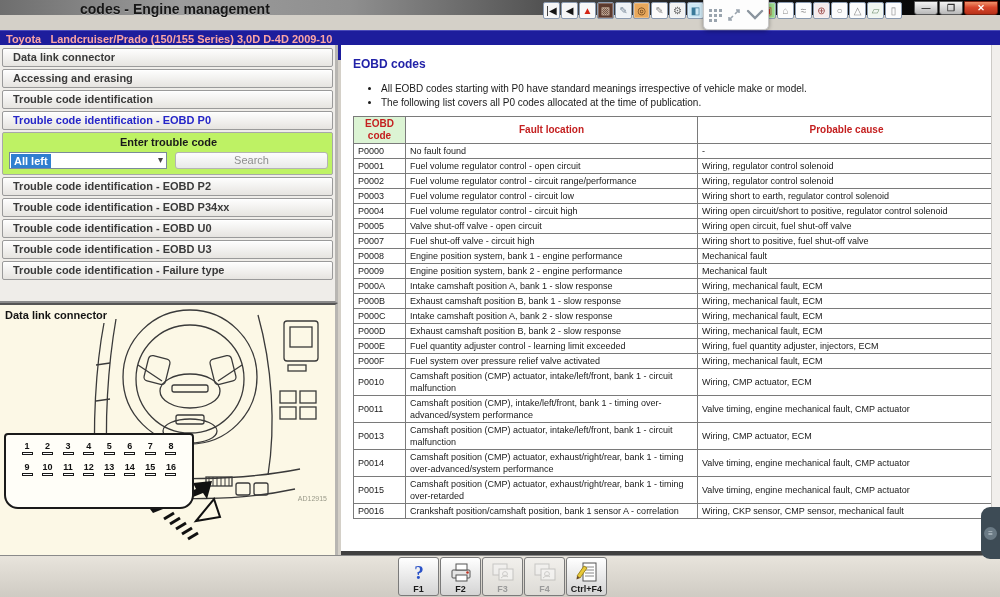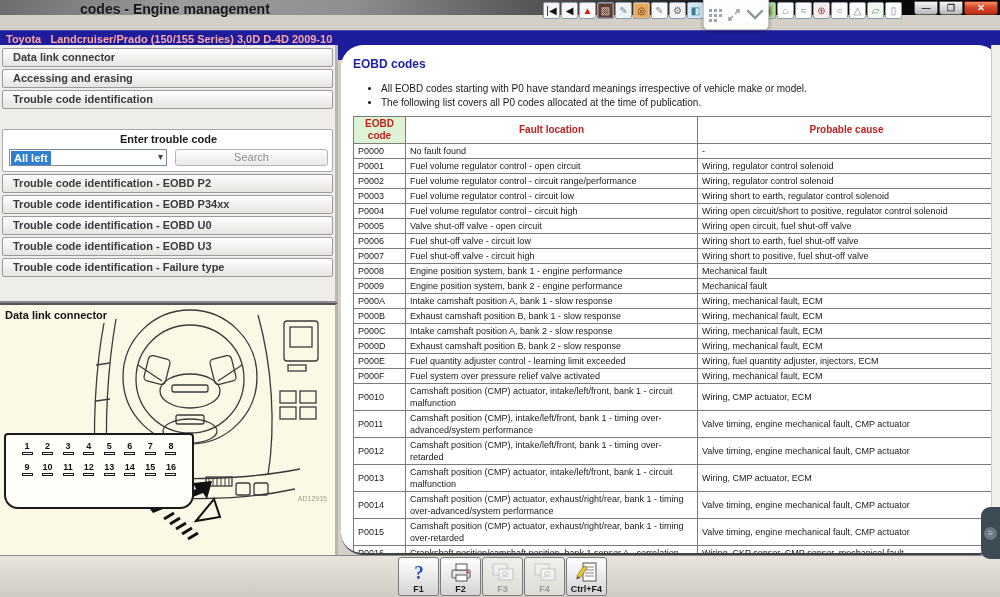--- a/index.html
+++ b/index.html
@@ -64,21 +64,21 @@
   .acc-item{
     height:19px; line-height:17px; margin-top:2px; padding-left:10px;
     background:linear-gradient(#fefefe,#e6e4e0);
     border:1px solid #9a9a9a; border-radius:2px;
     font-size:11px; font-weight:bold; color:#3a3a3a; cursor:pointer;
     box-shadow:0 1px 0 rgba(255,255,255,.8) inset;
     white-space:nowrap; overflow:hidden;
   }
   .acc-item.active{ color:#2525c8; }
   .search-panel{
-    margin-top:20px; border:1px solid #a8a8a8; background:#ffffff;
+    margin-top:2px; border:1px solid #a8a8a8; background:#bef264;
     padding:3px 4px 5px 6px; border-radius:2px;
   }
   .search-heading{ text-align:center; font-size:11px; font-weight:bold; color:#1a1a1a; }
   .search-row{ display:flex; gap:8px; margin-top:4px; }
   .dropdown{
     width:158px; height:17px; background:#fff; border:1px solid #7a8a9a;
     font-size:11px; display:flex; align-items:center; cursor:pointer; position:relative;
   }
   .dropdown .val{ background:#2f7fd0; color:#fff; font-weight:bold; padding:0 3px; line-height:14px; margin-left:1px;}
   .dropdown .arrow{ position:absolute; right:3px; top:1px; font-size:10px; color:#444; }
@@ -101,22 +101,21 @@
     padding:6px 6px 0 6px;
   }
   .pin-row{ display:flex; justify-content:space-between; padding:0 6px; margin-bottom:7px;}
   .pin{ width:18px; text-align:center; font-size:9px; font-weight:bold; color:#111; }
   .pin i{ display:block; width:11px; height:3px; border:1px solid #1a1a1a; background:#fff; margin:1px auto 0; }
   .watermark{ position:absolute; right:8px; top:190px; font-size:7px; color:#9a9a8a; z-index:2;}
   
   .content{
     position:absolute; top:45px; left:341px; right:0; bottom:42px;
     background:#fff; overflow:hidden; padding:12px 0 16px 12px;
-    border-bottom:2px solid #404040;
-    border-radius:22px;
+    border-bottom:4px solid #404040;
   }
   .page-title{ font-size:12px; font-weight:bold; color:#2222a8; }
   .bullets{ margin:12px 0 0 28px; font-size:10px; color:#1a1a1a; }
   .bullets li{ margin-bottom:3px; }
   table.codes{ border-collapse:collapse; margin-top:8px; table-layout:fixed; width:642px; }
   table.codes th, table.codes td{
     border:1px solid #7a7a7a; font-size:9px; color:#1a1a1a;
     padding:1px 4px; vertical-align:middle; line-height:12px;
     overflow:hidden;
   }
@@ -217,20 +216,21 @@
   <div class="l1">Toyota   Landcruiser/Prado (150/155 Series) 3,0D D-4D 2009-10</div>
   <div class="l2">Engine code: 1KD-FTV</div>
 </div>
 
 <div class="sidebar">
   <div id="sidebar-top">
       <div class="acc-item">Data link connector</div>
       <div class="acc-item">Accessing and erasing</div>
       <div class="acc-item">Trouble code identification</div>
     </div>
+  <div class="acc-item active">Trouble code identification - EOBD P0</div>
   <div class="search-panel">
     <div class="search-heading">Enter trouble code</div>
     <div class="search-row">
       <div class="dropdown">
         <span class="val">All left</span>
         <span class="arrow">▾</span>
       </div>
       <div class="search-btn">Search</div>
     </div>
   </div>
@@ -361,25 +361,20 @@
           <td class="code">P0004</td>
           <td class="fault">Fuel volume regulator control - circuit high</td>
           <td class="cause">Wiring open circuit/short to positive, regulator control solenoid</td>
         </tr>
         <tr>
           <td class="code">P0005</td>
           <td class="fault">Valve shut-off valve - open circuit</td>
           <td class="cause">Wiring open circuit, fuel shut-off valve</td>
         </tr>
         <tr>
-          <td class="code">P0006</td>
-          <td class="fault">Fuel shut-off valve - circuit low</td>
-          <td class="cause">Wiring short to earth, fuel shut-off valve</td>
-        </tr>
-        <tr>
           <td class="code">P0007</td>
           <td class="fault">Fuel shut-off valve - circuit high</td>
           <td class="cause">Wiring short to positive, fuel shut-off valve</td>
         </tr>
         <tr>
           <td class="code">P0008</td>
           <td class="fault">Engine position system, bank 1 - engine performance</td>
           <td class="cause">Mechanical fault</td>
         </tr>
         <tr>
@@ -418,25 +413,20 @@
           <td class="cause">Wiring, mechanical fault, ECM</td>
         </tr>
         <tr>
           <td class="code">P0010</td>
           <td class="fault">Camshaft position (CMP) actuator, intake/left/front, bank 1 - circuit malfunction</td>
           <td class="cause">Wiring, CMP actuator, ECM</td>
         </tr>
         <tr>
           <td class="code">P0011</td>
           <td class="fault">Camshaft position (CMP), intake/left/front, bank 1 - timing over-advanced/system performance</td>
-          <td class="cause">Valve timing, engine mechanical fault, CMP actuator</td>
-        </tr>
-        <tr>
-          <td class="code">P0012</td>
-          <td class="fault">Camshaft position (CMP), intake/left/front, bank 1 - timing over-retarded</td>
           <td class="cause">Valve timing, engine mechanical fault, CMP actuator</td>
         </tr>
         <tr>
           <td class="code">P0013</td>
           <td class="fault">Camshaft position (CMP) actuator, intake/left/front, bank 1 - circuit malfunction</td>
           <td class="cause">Wiring, CMP actuator, ECM</td>
         </tr>
         <tr>
           <td class="code">P0014</td>
           <td class="fault">Camshaft position (CMP) actuator, exhaust/right/rear, bank 1 - timing over-advanced/system performance</td>

